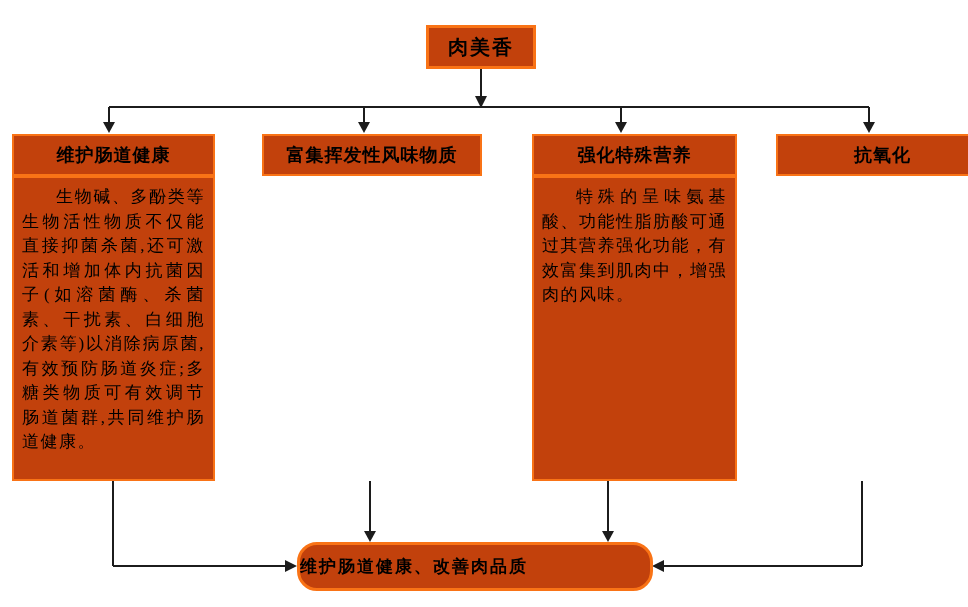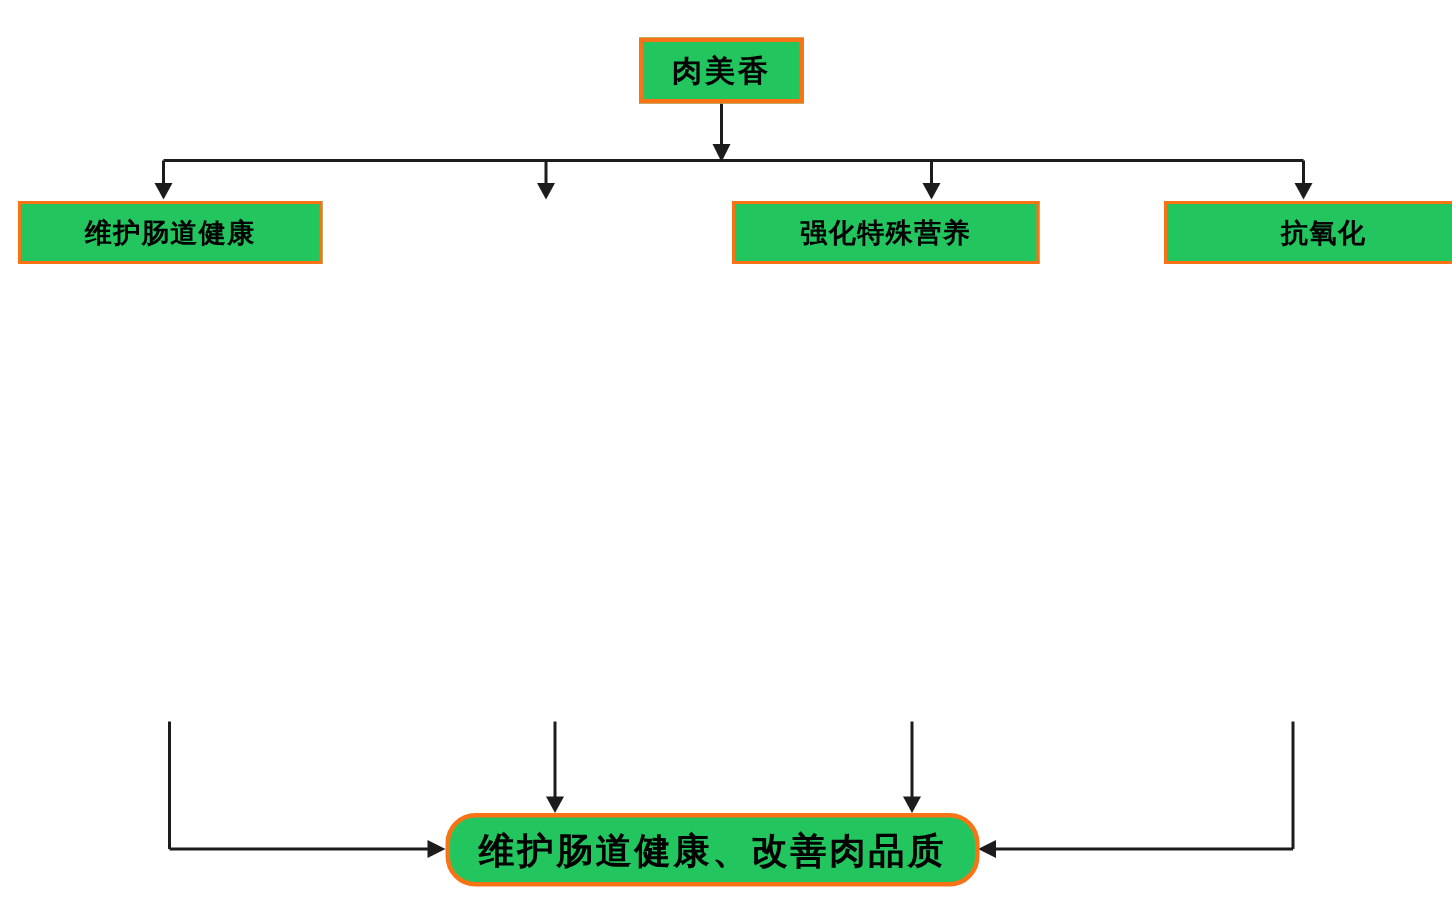--- a/index.html
+++ b/index.html
@@ -18,21 +18,21 @@
   }
   #connector-layer {
     position: absolute;
     left: 0; top: 0;
     width: 968px; height: 607px;
     pointer-events: none;
   }
   .box {
     position: absolute;
     box-sizing: border-box;
-    background: #22c55e;
+    background: #c2410c;
     border: 2px solid #f97316;
   }
   .root-box {
     left: 426px; top: 25px; width: 110px; height: 44px;
     border-width: 3px;
     display: flex; align-items: center; justify-content: center;
     font-weight: bold; font-size: 20px; letter-spacing: 2px;
   }
   .branch-header {
     top: 134px; height: 42px;
@@ -51,29 +51,29 @@
     text-align: justify;
     text-justify: inter-character;
   }
   .branch-body p {
     margin: 0;
     text-indent: 2em;
   }
   .outcome-box {
     left: 297px; top: 542px; width: 356px; height: 49px;
     border-width: 3px;
-    display: flex; align-items: center; justify-content: center;
-    font-weight: bold; font-size: 24px; letter-spacing: 2px;
+    display: flex; align-items: center; 
+    font-weight: bold; font-size: 17px; letter-spacing: 2px;
     white-space: nowrap;
     border-radius: 20px;
   }
   
   .c1 { left: 12px;  width: 203px; }
   .c2 { left: 262px; width: 220px; }
-  .c3 { left: 488px; width: 205px; }
+  .c3 { left: 532px; width: 205px; }
   .c4 { left: 752px; width: 213px; margin-left: 24px; }
   .stroke { stroke: #1c1c1c; stroke-width: 2; }
   .fillhead { fill: #1c1c1c; stroke: none; }
 </style>
 </head>
 <body>
 
 <div id="canvas">
 
   <svg id="connector-layer" viewBox="0 0 968 607" xmlns="http://www.w3.org/2000/svg">
@@ -106,24 +106,33 @@
     <polygon class="fillhead" points="652,566 664,560 664,572"></polygon>
   </svg>
 
   <div class="box root-box">
     <span>肉美香</span>
   </div>
 
   <div class="box branch-header c1">
     <span>维护肠道健康</span>
   </div>
+  <div class="box branch-body c1">
+    <p>生物碱、多酚类等生物活性物质不仅能直接抑菌杀菌,还可激活和增加体内抗菌因子(如溶菌酶、杀菌素、干扰素、白细胞介素等)以消除病原菌,有效预防肠道炎症;多糖类物质可有效调节肠道菌群,共同维护肠道健康。</p>
+  </div>
 
+  <div class="box branch-header c2">
+    <span>富集挥发性风味物质</span>
+  </div>
 
   <div class="box branch-header c3">
     <span>强化特殊营养</span>
+  </div>
+  <div class="box branch-body c3">
+    <p>特殊的呈味氨基酸、功能性脂肪酸可通过其营养强化功能，有效富集到肌肉中，增强肉的风味。</p>
   </div>
 
   <div class="box branch-header c4">
     <span>抗氧化</span>
   </div>
 
   <div class="box outcome-box">
     <span>维护肠道健康、改善肉品质</span>
   </div>
 

